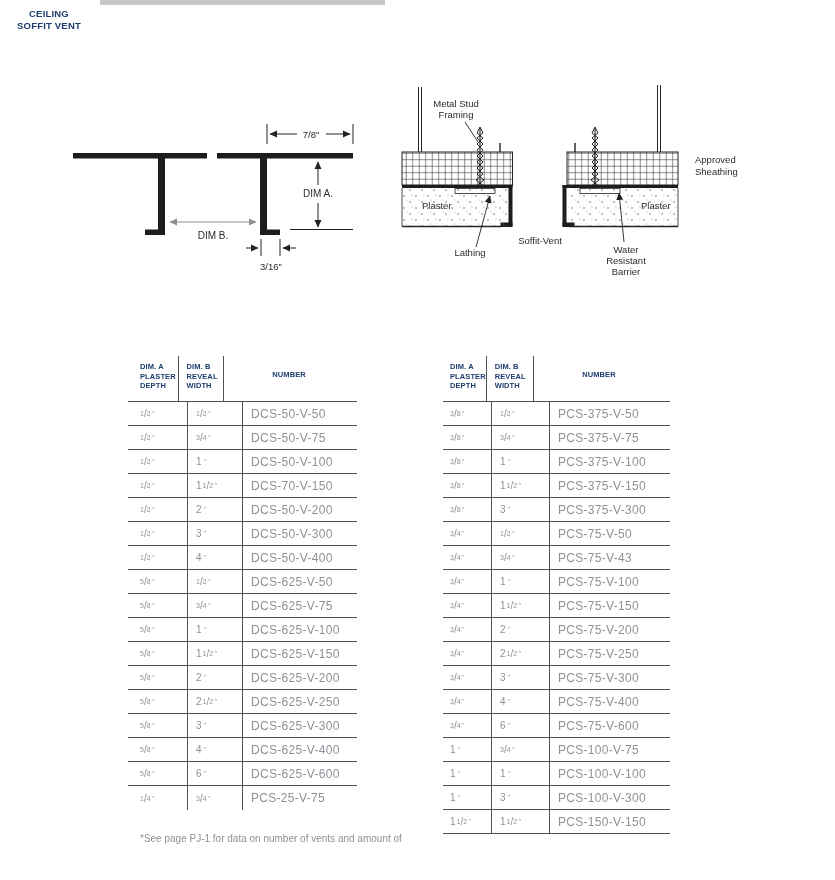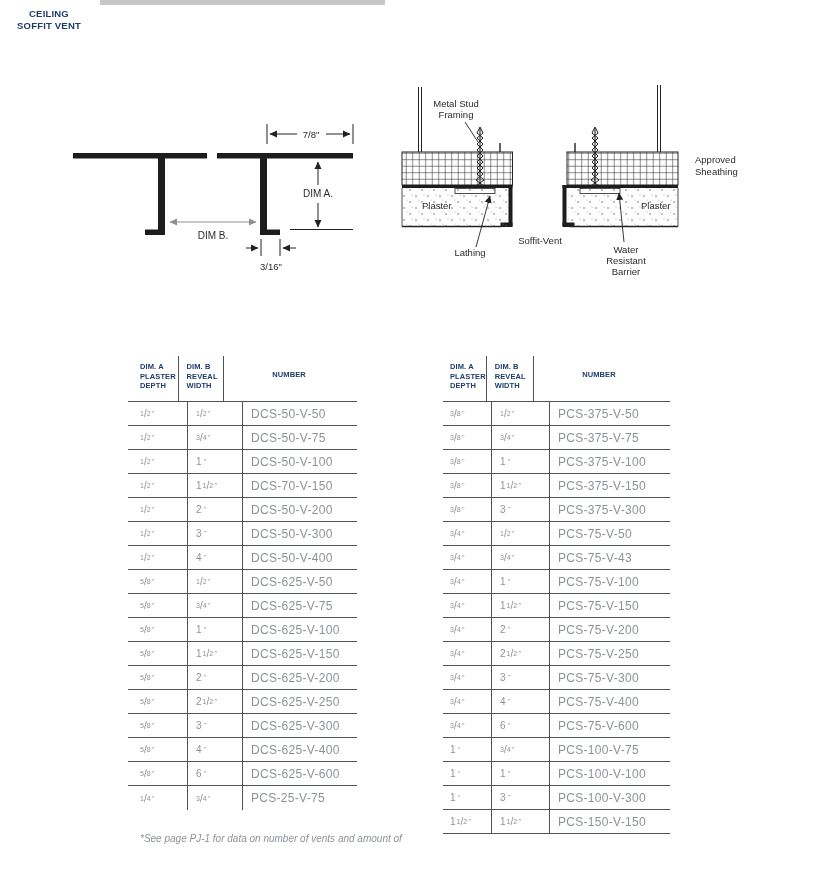--- a/index.html
+++ b/index.html
@@ -37,21 +37,21 @@
   .thead .c{padding-top:6px;font-size:7.5px;line-height:9.5px;font-weight:bold;
     color:#1e3c6e;letter-spacing:.1px;}
   .thead .c3{padding-top:14px;margin-left:40px;}
   .num{font-size:12px;letter-spacing:.3px;}
   .wh{font-size:10px;margin-right:1px;}
   .fn{font-size:7px;vertical-align:3.5px;}
   .fsl{font-size:10px;}
   .fd{font-size:7px;}
   .inch{font-size:7px;vertical-align:3.5px;margin-left:1.5px;}
   
-  #footnote{left:140px;top:831px;width:330px;font-size:10px;color:#8d9298;line-height:16px;font-style:italic;}
+  #footnote{left:140px;top:831px;width:330px;font-size:10px;color:#8d9298;line-height:16px;}
 </style>
 </head>
 <body>
 
 <div class="abs" id="topbar"></div>
 
 <div class="abs" id="title">
   <div>CEILING</div>
   <div>SOFFIT VENT</div>
 </div>

